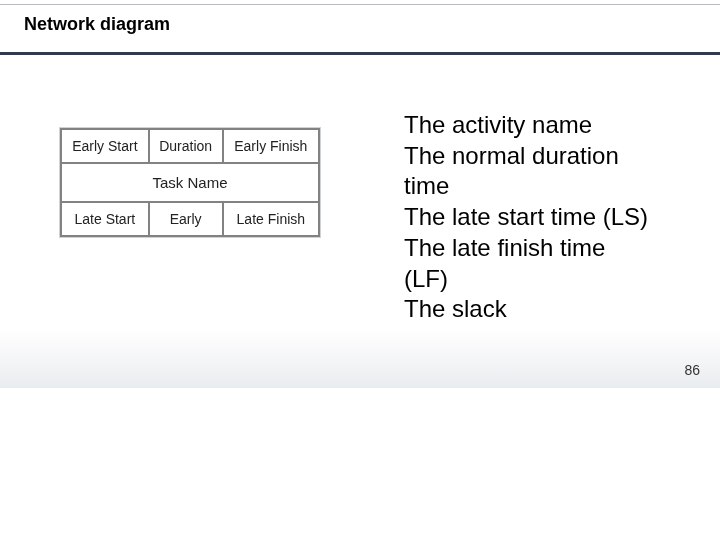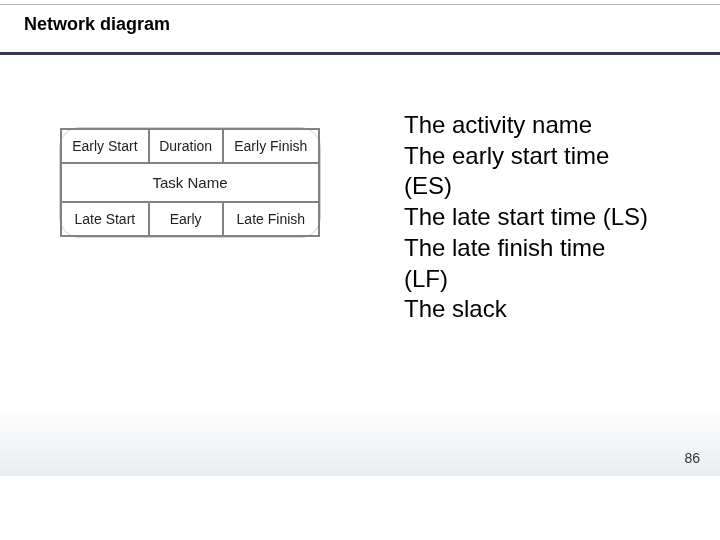--- a/index.html
+++ b/index.html
@@ -7,21 +7,21 @@
     padding: 0;
     width: 720px;
     height: 540px;
     font-family: Arial, Helvetica, sans-serif;
     background: #fff;
     overflow: hidden;
   }
   .slide {
     position: relative;
     width: 720px;
-    height: 476px;
+    height: 388px;
     background: linear-gradient(to bottom, #ffffff 0%, #ffffff 85%, #e9ecef 100%);
   }
   .title-band {
     position: absolute;
     left: 0;
     top: 8px;
     width: 100%;
     height: 44px;
     background: #fff;
   }
@@ -55,21 +55,20 @@
     position: absolute;
     left: 60px;
     top: 128px;
     width: 260px;
   }
   .node-table {
     border-collapse: collapse;
     width: 260px;
     background: #fff;
     box-shadow: 0 0 0 1px #d0d3d6;
-    border-radius: 20px;
   }
   .node-table td {
     border: 2px solid #808284;
     padding: 8px 6px;
     font-size: 14px;
     color: #222;
     text-align: center;
     font-family: Arial, Helvetica, sans-serif;
   }
   .node-table .taskname {
@@ -127,20 +126,20 @@
         <td>Late Start</td>
         <td>Early</td>
         <td>Late Finish</td>
       </tr>
     </tbody>
       </table>
   </div>
 
   <div class="right-text">
     <span class="line">The activity name</span>
-    <span class="line">The early start time (ES)</span>
+    <span class="line">The normal duration time</span>
     <span class="line">The late start time (LS)</span>
     <span class="line">The late finish time (LF)</span>
     <span class="line">The slack</span>
   </div>
 
   <div class="page-num">86</div>
 </div>
 
 </body></html>

